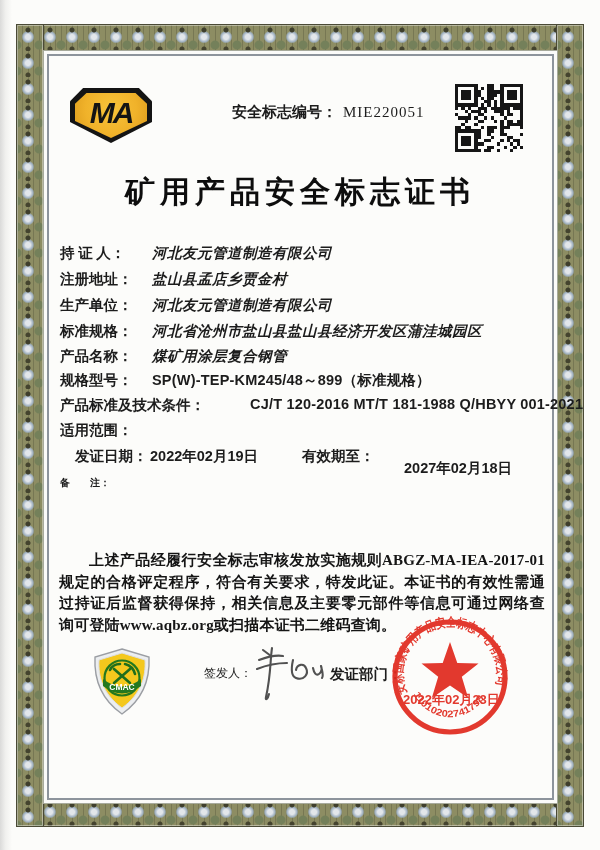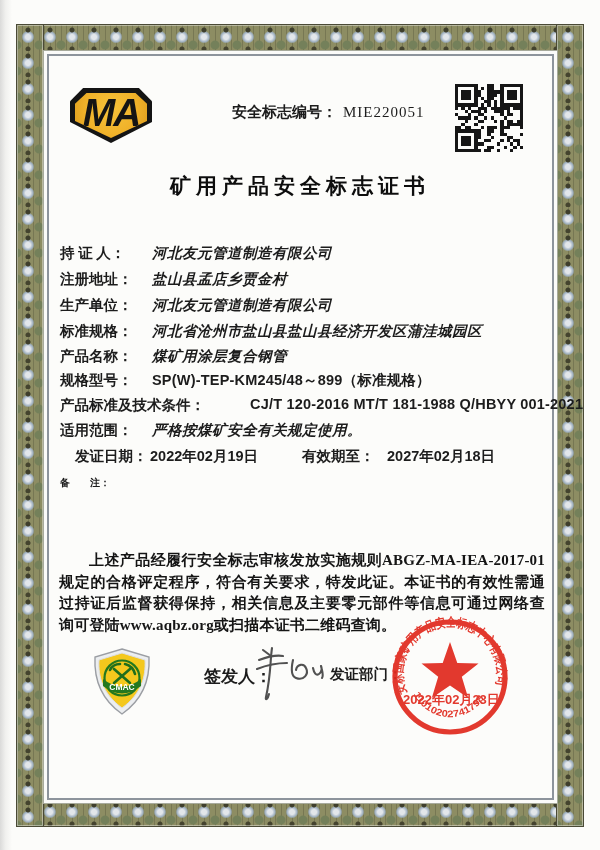--- a/index.html
+++ b/index.html
@@ -37,52 +37,52 @@
 
   
   .ma-badge{position:absolute;left:70px;top:88px;width:82px;height:55px;
     clip-path:polygon(16% 0%,84% 0%,100% 24%,100% 62%,50% 100%,0% 62%,0% 24%);
     background:#141414;}
   .ma-inner{position:absolute;left:5px;top:5px;right:5px;bottom:5px;
     clip-path:polygon(16% 0%,84% 0%,100% 24%,100% 62%,50% 100%,0% 62%,0% 24%);
     background:radial-gradient(circle at 50% 35%, #f7c33a 0%, #f0b22a 55%, #d9981a 100%);
     display:flex;align-items:center;justify-content:center;}
   .ma-text{font-family:"Liberation Sans","DejaVu Sans",sans-serif;
-    font-weight:900;font-style:italic;font-size:39px;letter-spacing:-2px;
+    font-weight:900;font-style:italic;font-size:30px;letter-spacing:-2px;
     color:#141414;margin-top:-6px;}
 
   .cert-no{position:absolute;left:232px;top:103px;font-size:15px;white-space:nowrap;}
   .cert-no .lbl{font-weight:600;}
   .cert-no .val{font-family:"Liberation Serif","DejaVu Serif",serif;letter-spacing:1px;margin-left:6px;}
 
   .qr{position:absolute;left:455px;top:84px;width:68px;height:68px;}
 
   .title{position:absolute;left:0;top:172px;width:600px;text-align:center;
-    font-size:21px;font-weight:800;letter-spacing:5px;color:#0d0d0d;}
+    font-size:30px;font-weight:800;letter-spacing:5px;color:#0d0d0d;}
 
   .row{position:absolute;left:60px;width:486px;font-size:14.5px;white-space:nowrap;}
   .row .lbl{font-weight:700;}
   .row .val{position:absolute;left:92px;top:0;}
   .row-wide .val{left:190px;}
   .val-kai{font-weight:700;font-style:italic;letter-spacing:.5px;}
   .val-hei{font-family:"Liberation Sans","DejaVu Sans",sans-serif;font-weight:700;letter-spacing:.2px;}
 
   .dates-row{position:absolute;left:60px;top:447px;width:486px;font-size:14.5px;}
   .dates-row .lbl{font-weight:700;position:absolute;top:0;}
   .dates-row .val{font-family:"Liberation Sans","DejaVu Sans",sans-serif;font-weight:700;position:absolute;top:0;}
-  .d1{left:0;margin-left:15px;} .d2{left:90px;} .d3{left:242px;} .d4{left:327px;}
+  .d1{left:0;margin-left:15px;} .d2{left:90px;} .d3{left:242px;} .d4{left:344px;margin-top:12px;}
 
   .remark{position:absolute;left:60px;top:476px;font-size:10px;font-weight:700;}
 
   .statement{position:absolute;left:59px;top:550px;width:486px;
     font-size:15px;line-height:21.5px;font-weight:700;color:#151515;
     text-align:justify;text-indent:2em;letter-spacing:.2px;}
 
   .cmac{position:absolute;left:92px;top:648px;width:60px;height:68px;}
-  .signer-label{position:absolute;left:204px;top:665px;font-size:17px;font-weight:700;}
+  .signer-label{position:absolute;left:204px;top:665px;font-size:12px;font-weight:400;}
   .signature{position:absolute;left:247px;top:641px;width:82px;height:66px;}
   .dept-label{position:absolute;left:330px;top:665px;font-size:14.5px;font-weight:700;}
 
   .stamp{position:absolute;left:374px;top:601px;width:152px;height:152px;opacity:.93;z-index:4;}
 </style>
 </head>
 <body>
 
 <div class="page">
   <div class="orn orn-top"></div>
@@ -361,21 +361,20 @@
     <div class="row" style="top:371px">
       <span class="lbl">规格型号：</span>
       <span class="val val-hei">SP(W)-TEP-KM245/48～899（标准规格）</span>
     </div>
     <div class="row row-wide" style="top:396px">
       <span class="lbl">产品标准及技术条件：</span>
       <span class="val val-hei">CJ/T 120-2016 MT/T 181-1988 Q/HBYY 001-2021</span>
     </div>
     <div class="row" style="top:421px">
       <span class="lbl">适用范围：</span>
-      <span class="val val-kai">严格按煤矿安全有关规定使用。</span>
     </div>
 
     <div class="dates-row">
       <span class="lbl d1">发证日期：</span>
       <span class="val d2">2022年02月19日</span>
       <span class="lbl d3">有效期至：</span>
       <span class="val d4">2027年02月18日</span>
     </div>
 
     <div class="remark">备　　注：</div>

